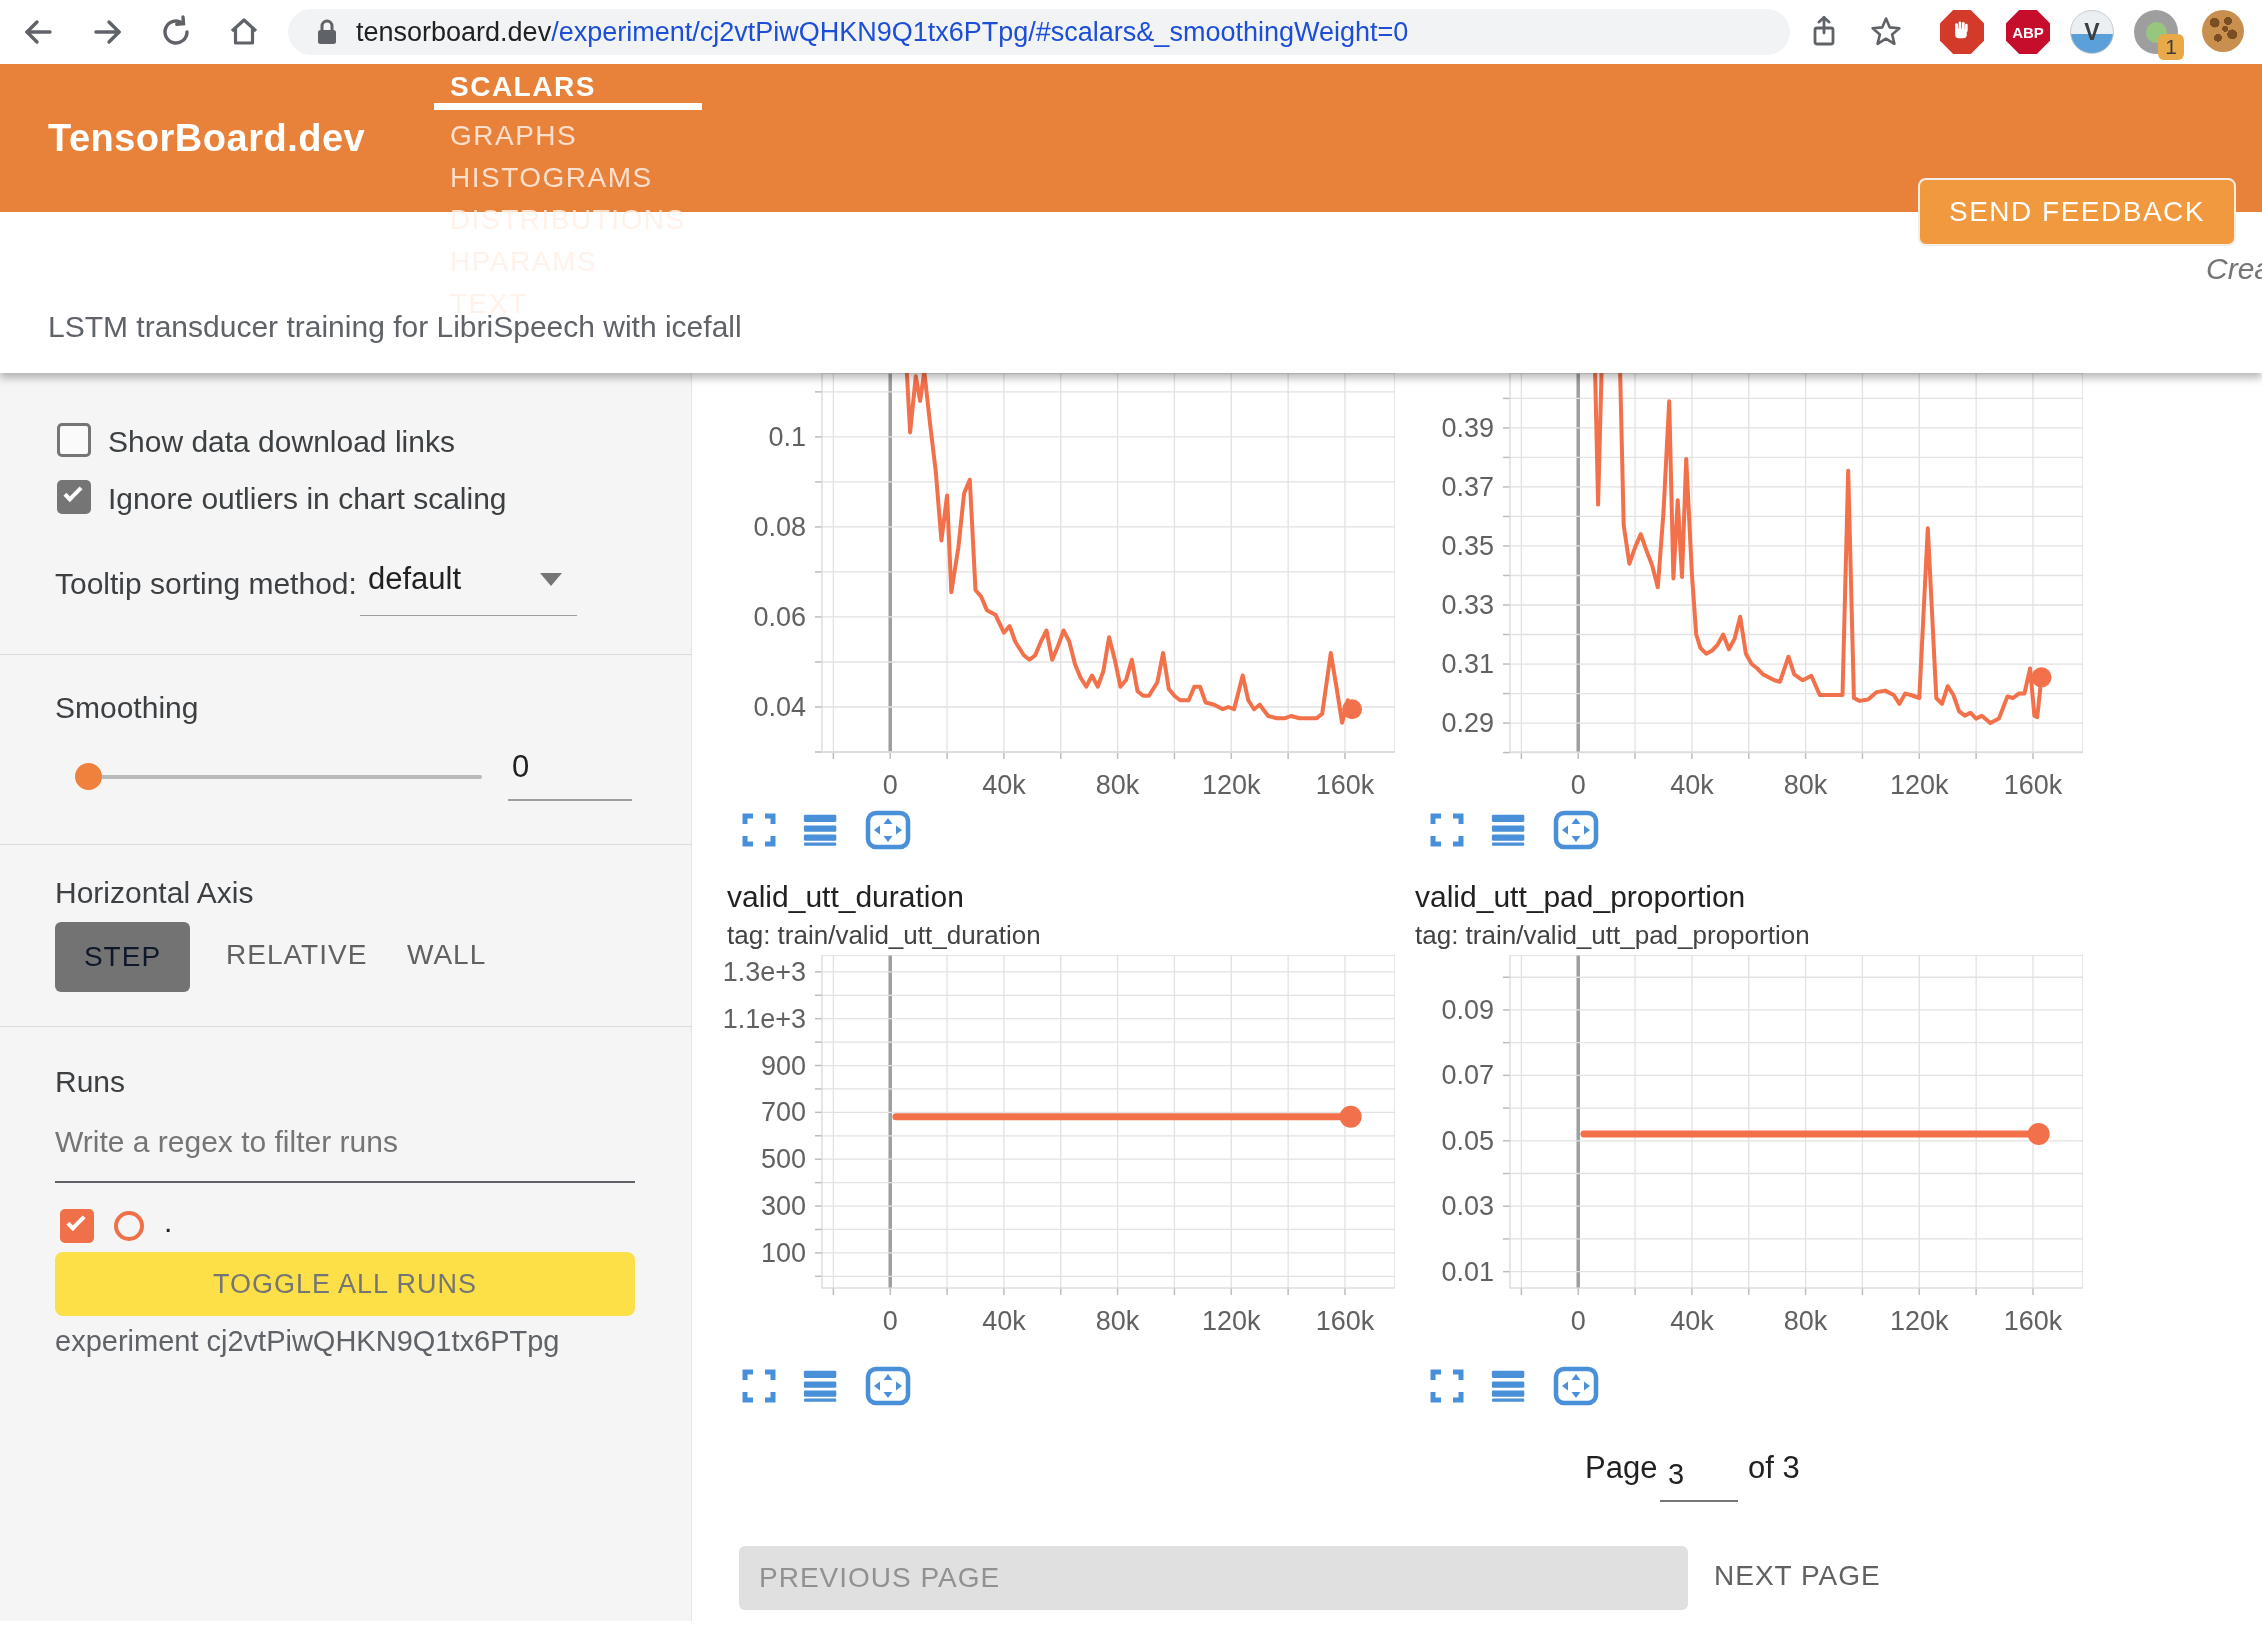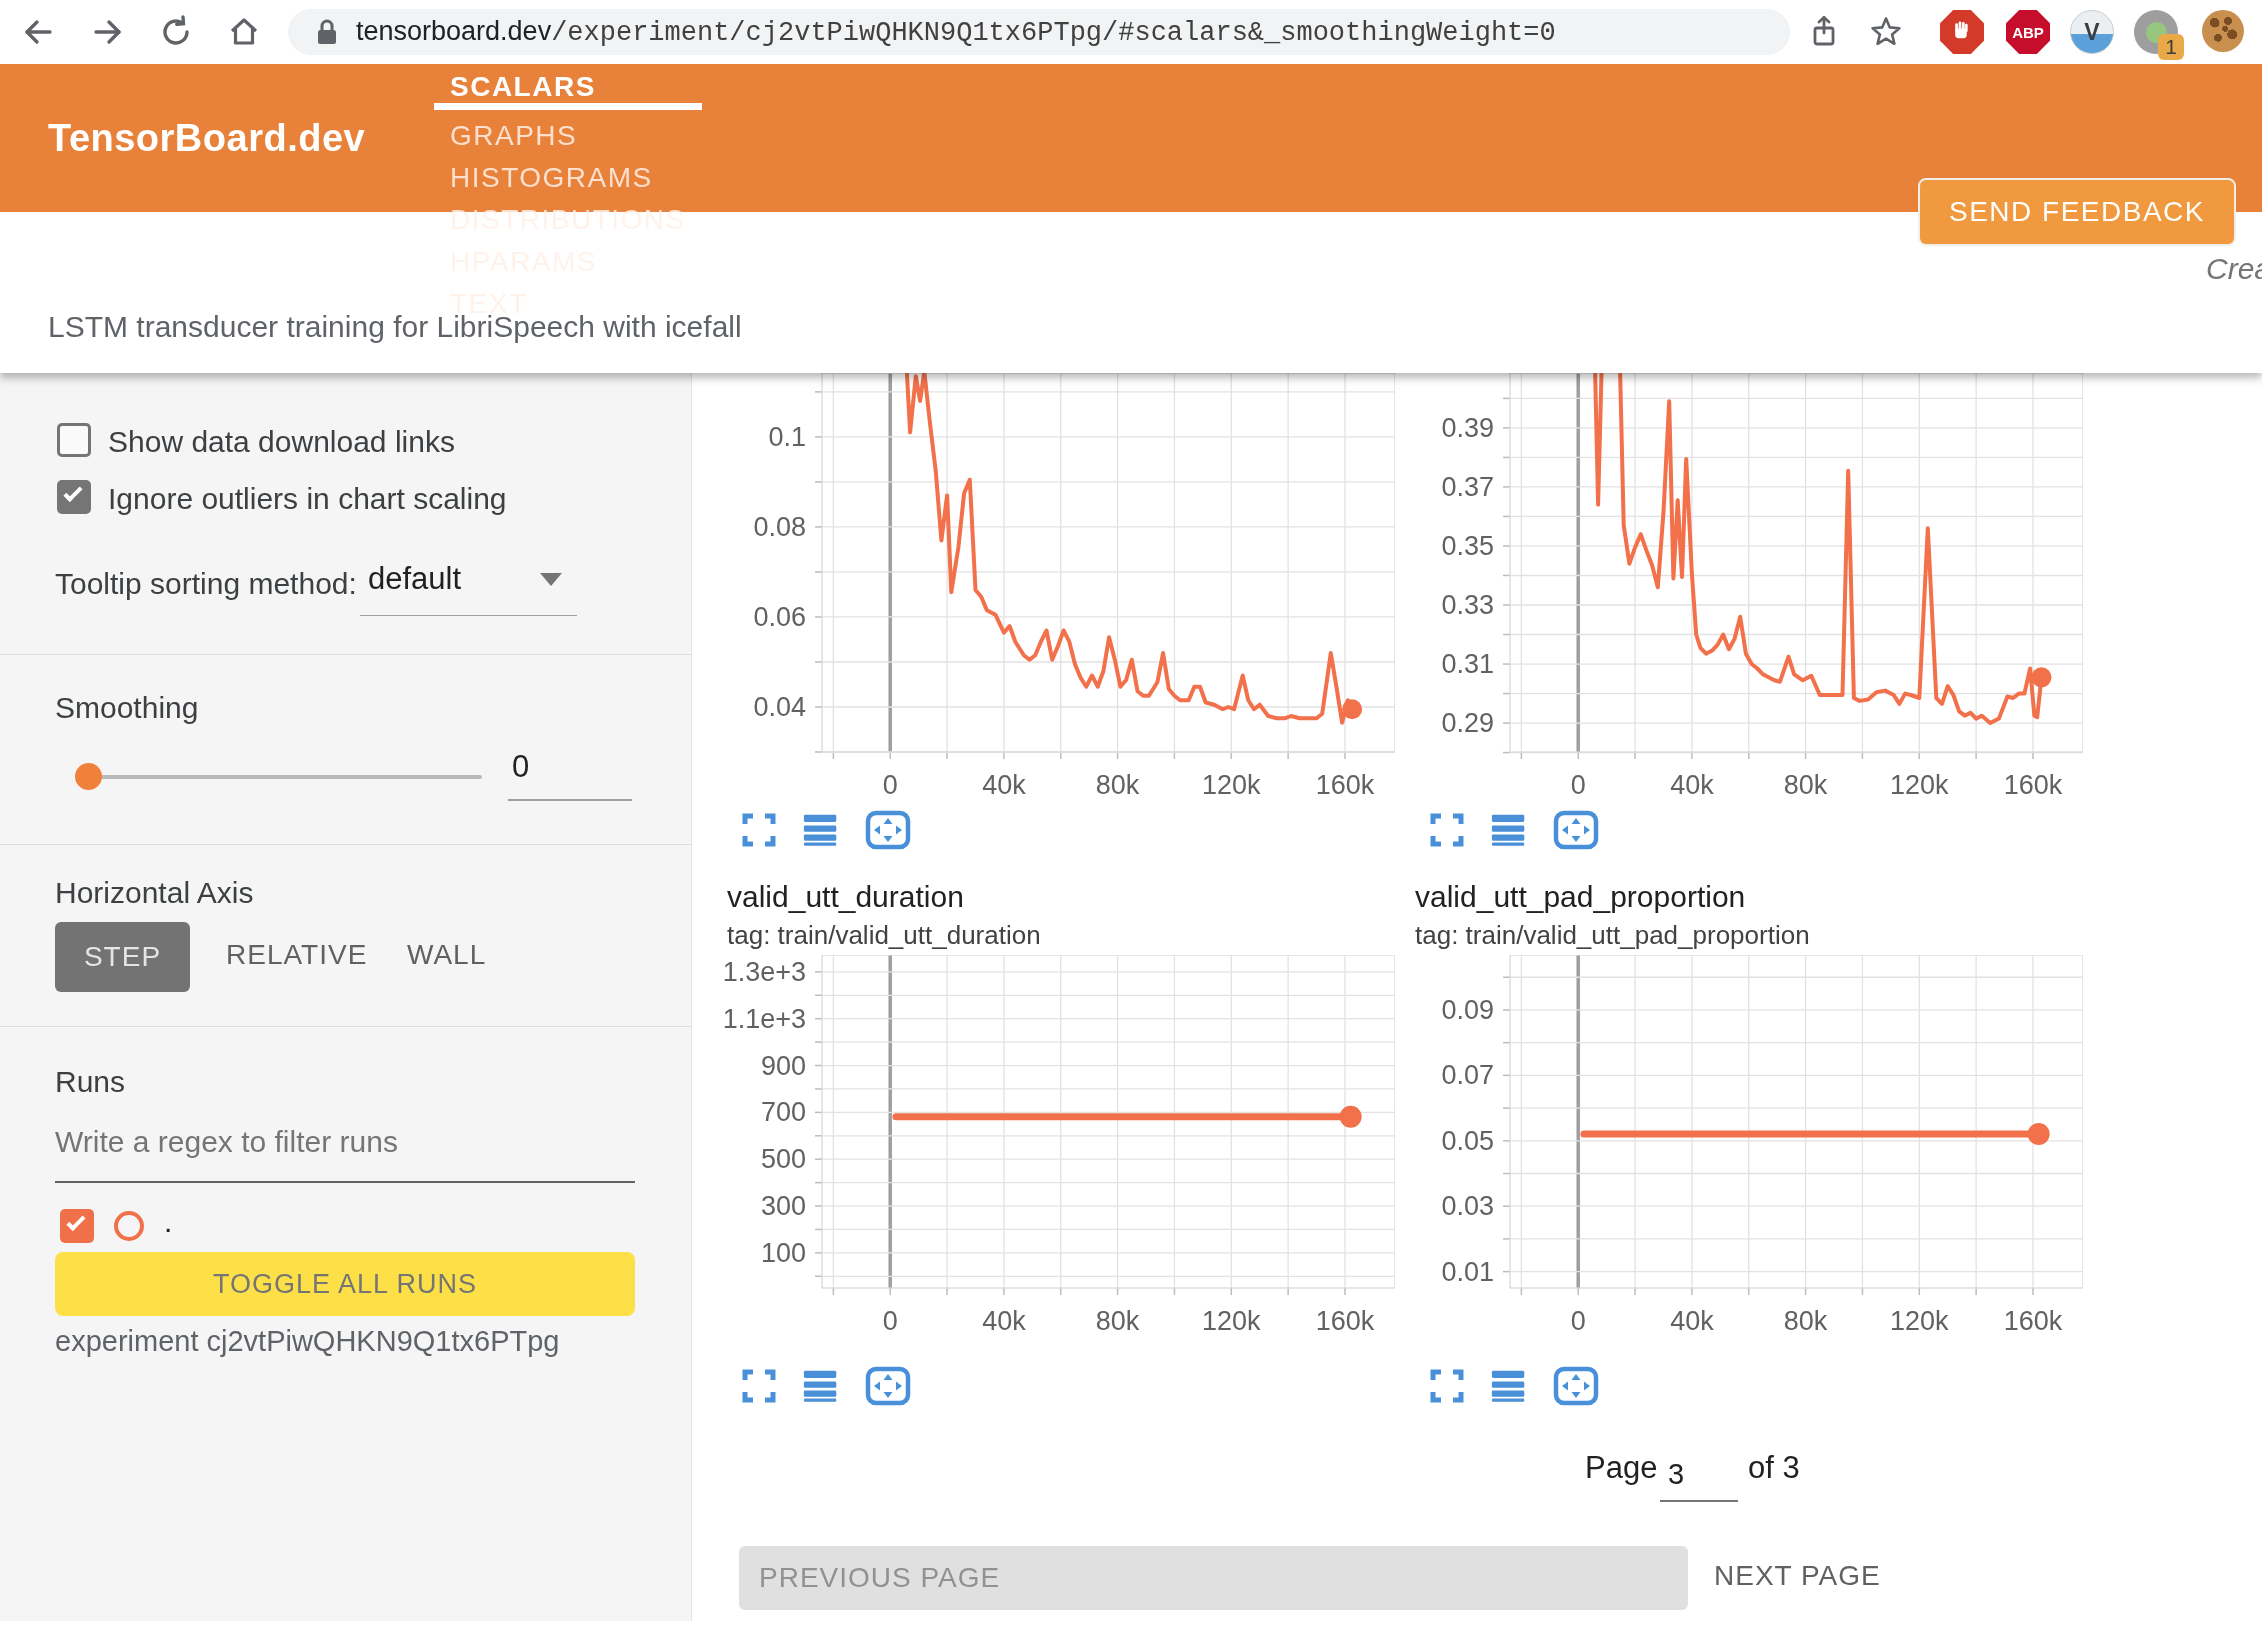--- a/index.html
+++ b/index.html
@@ -6,21 +6,21 @@
   html,body { background:#fff; }
   body { font-family:"Liberation Sans","DejaVu Sans",sans-serif; color:#212121; }
   .screen { position:relative; width:2262px; height:1636px; overflow:hidden; background:#fff; }
 
   
   .toolbar { position:absolute; left:0; top:0; width:2262px; height:64px; background:#ffffff; z-index:40; }
   .nav-ic { position:absolute; top:14px; width:36px; height:36px; }
   .nav-ic svg { width:100%; height:100%; }
   .url-pill { position:absolute; left:288px; top:9px; width:1502px; height:46px; border-radius:23px; background:#f1f3f4; display:flex; align-items:center; padding-left:26px; }
   .url-text { font-size:27px; margin-left:16px; color:#202124; white-space:nowrap; }
-  .url-text .path { color:#404040;font-family:Liberation Mono, monospace; }
+  .url-text .path { color:#1d4ed8; }
   .tb-act { position:absolute; top:14px; width:36px; height:36px; }
   .ext { position:absolute; top:10px; width:44px; height:44px; }
   .octa { width:44px; height:44px; clip-path:polygon(30% 0,70% 0,100% 30%,100% 70%,70% 100%,30% 100%,0 70%,0 30%); display:flex; align-items:center; justify-content:center; }
   .circle-ic { width:44px; height:44px; border-radius:50%; display:flex; align-items:center; justify-content:center; }
   .badge { position:absolute; left:2158px; top:34px; width:26px; height:26px; background:#e9a948; border-radius:6px; font-size:21px; color:#3c3c3c; display:flex; align-items:center; justify-content:center; z-index:41; }
   .cookie { width:42px; height:42px; border-radius:50%; background:
       radial-gradient(circle 5px at 30% 30%, #7a4e22 97%, transparent),
       radial-gradient(circle 4px at 62% 26%, #7a4e22 97%, transparent),
       radial-gradient(circle 5px at 72% 58%, #7a4e22 97%, transparent),
       radial-gradient(circle 4px at 38% 66%, #7a4e22 97%, transparent),
@@ -49,21 +49,21 @@
   .cbox.orange { background:#f0704a; }
   .tick { position:absolute; left:7px; top:8px; width:18px; height:9px; border-left:4px solid #fff; border-bottom:4px solid #fff; transform:rotate(-45deg); }
   .divider { position:absolute; left:0; width:692px; height:1px; background:#dcdcdc; }
   .dd-value { position:absolute; font-size:31px; color:#212121; }
   .dd-arrow { position:absolute; width:0; height:0; border-left:11px solid transparent; border-right:11px solid transparent; border-top:13px solid #757575; }
   .dd-line { position:absolute; height:1px; background:#9e9e9e; }
   .slider-track { position:absolute; left:75px; top:402px; width:407px; height:4px; background:#b9b9b9; border-radius:2px; }
   .slider-thumb { position:absolute; left:75px; top:390px; width:27px; height:27px; border-radius:50%; background:#f0813c; }
   .smooth-val { position:absolute; left:512px; top:376px; font-size:31px; color:#212121; }
   .smooth-underline { position:absolute; left:508px; top:426px; width:124px; height:2px; background:#9e9e9e; }
-  .axis-btn { position:absolute; left:55px; top:549px; width:135px; height:70px; background:#737373; border-radius:6px; color:#e5e5e5; font-size:28px; letter-spacing:1px; display:flex; align-items:center; justify-content:center; }
+  .axis-btn { position:absolute; left:55px; top:549px; width:135px; height:70px; background:#737373; border-radius:6px; color:#0f172a; font-size:28px; letter-spacing:1px; display:flex; align-items:center; justify-content:center; }
   .axis-opt { position:absolute; top:566px; font-size:28px; letter-spacing:1px; color:#616161; }
   .regex-ph { position:absolute; left:55px; top:752px; font-size:30px; color:#757575; }
   .regex-line { position:absolute; left:55px; top:808px; width:580px; height:2px; background:#5f6368; }
   .run-circle { position:absolute; left:114px; top:838px; width:30px; height:30px; border-radius:50%; border:4px solid #f0704a; background:#f5f5f5; }
   .run-name { position:absolute; left:164px; top:832px; font-size:30px; color:#212121; }
   .toggle-btn { position:absolute; left:55px; top:879px; width:580px; height:64px; background:#fde047; border-radius:8px; color:#757575; font-size:27px; letter-spacing:1px; display:flex; align-items:center; justify-content:center; }
   .exp-id { position:absolute; left:55px; top:952px; font-size:29px; color:#5f6368; }
 
   
   .chart-svg { position:absolute; }

